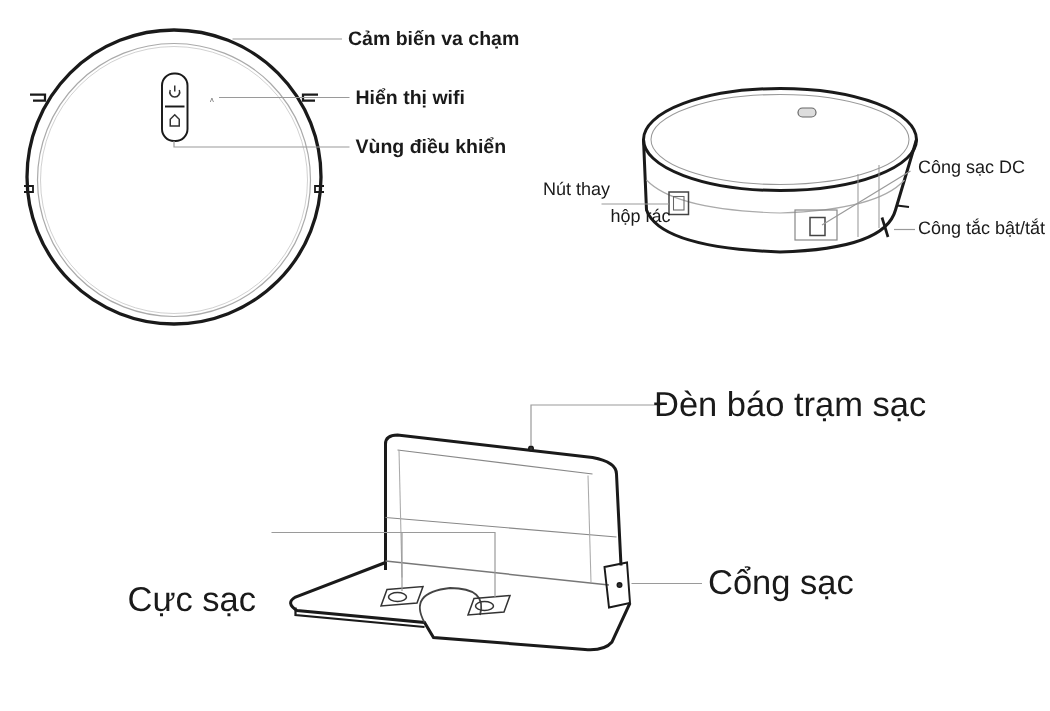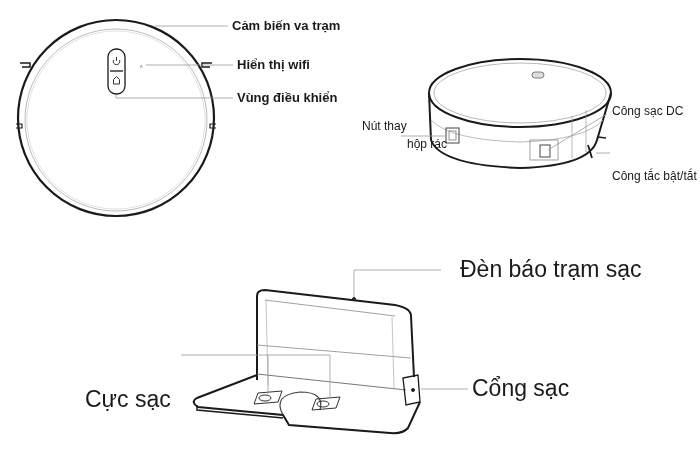--- a/index.html
+++ b/index.html
@@ -102,24 +102,24 @@
     <circle cx="354" cy="299" r="1.5" fill="#333"></circle>
   </g>
   <g stroke="#9a9a9a" stroke-width="0.8" fill="none">
     <path d="M354 297 L354 270 L441 270"></path>
     <path d="M181 355 L330 355 L330 398"></path>
     <line x1="268" y1="355" x2="268" y2="394"></line>
     <line x1="421" y1="389" x2="468" y2="389"></line>
   </g>
 </svg>
 
-<div class="lbl bold" style="left:232px;top:19px;">Cảm biến va trạm</div>
+<div class="lbl bold" style="left:232px;top:19px;">Cảm biến va chạm</div>
 <div class="lbl bold" style="left:237px;top:58px;">Hiển thị wifi</div>
 <div class="lbl bold" style="left:237px;top:91px;">Vùng điều khiển</div>
 
 <div class="lbl small" style="left:362px;top:120px;">Nút thay</div>
 <div class="lbl small" style="left:362px;top:138px;margin-left:45px;">hộp rác</div>
 <div class="lbl small" style="left:612px;top:105px;">Công sạc DC</div>
-<div class="lbl small" style="left:612px;top:146px;margin-top:24px;">Công tắc bật/tắt</div>
+<div class="lbl small" style="left:612px;top:146px;">Công tắc bật/tắt</div>
 
-<div class="lbl big" style="left:460px;top:258px;">Đèn báo trạm sạc</div>
+<div class="lbl big" style="left:436px;top:258px;">Đèn báo trạm sạc</div>
 <div class="lbl big" style="left:85px;top:344px;margin-top:44px;">Cực sạc</div>
 <div class="lbl big" style="left:472px;top:377px;">Cổng sạc</div>
 
 </body></html>

